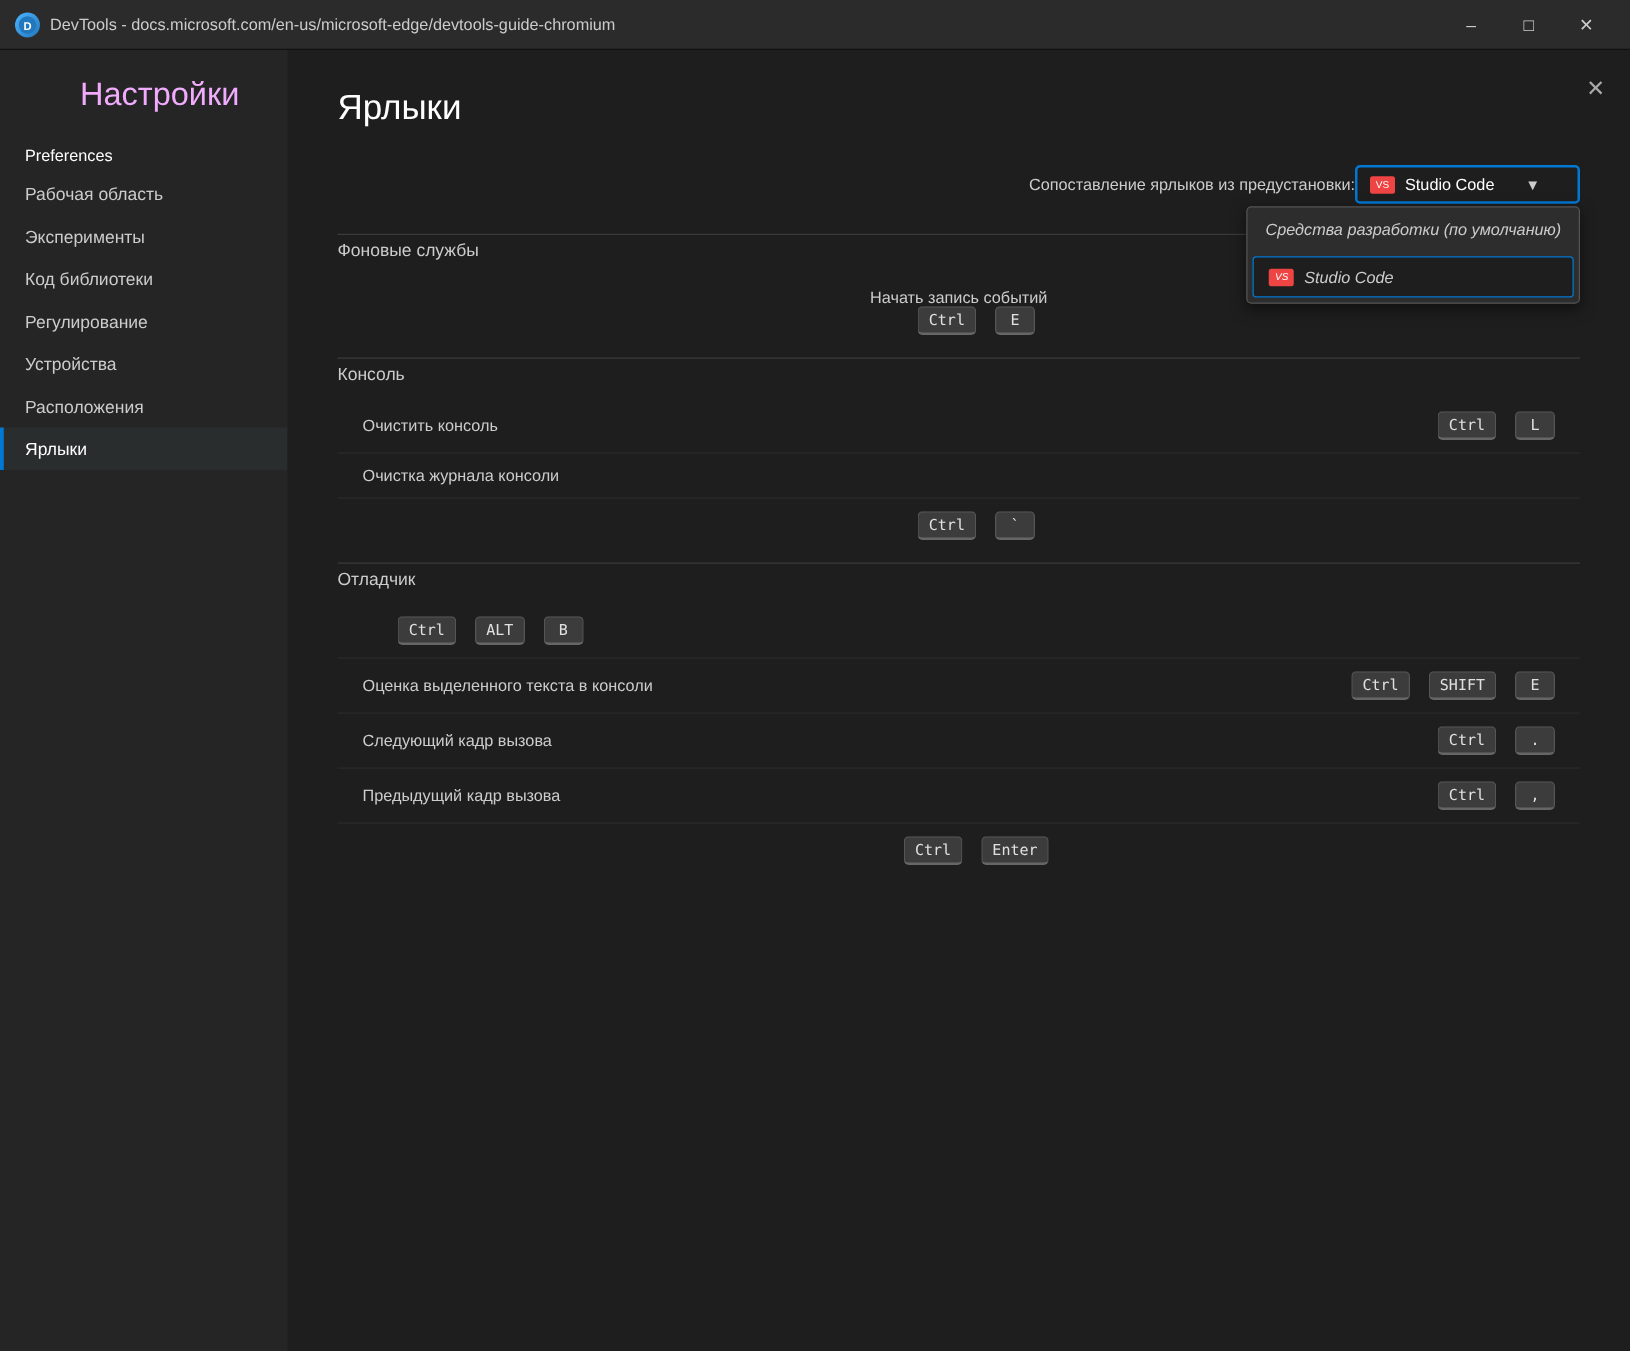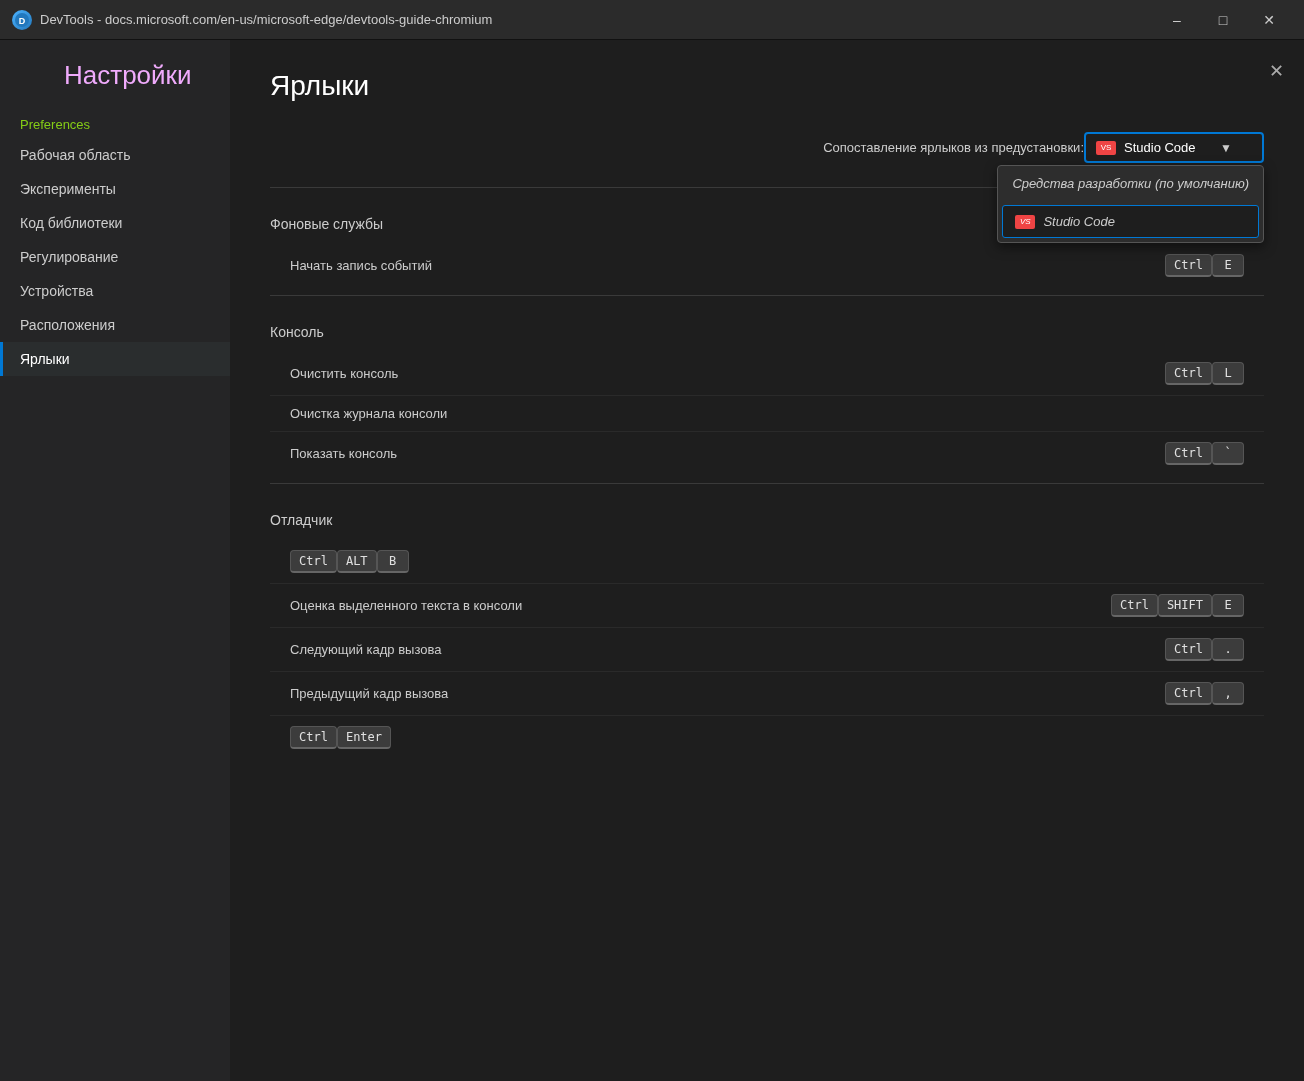--- a/index.html
+++ b/index.html
@@ -67,21 +67,21 @@
     }
     .sidebar-title {
       font-size: 26px;
       font-weight: 300;
       color: #f0abfc;
       padding: 0 20px 20px 20px;
       margin-left: 44px;
     }
     .sidebar-section-label {
       font-size: 13px;
-      color: #84cc16;
+      color: #ffffff;
       padding: 6px 20px;
       cursor: default;
     }
     .sidebar-item {
       font-size: 14px;
       color: #cccccc;
       padding: 9px 20px;
       cursor: pointer;
       position: relative;
     }
@@ -193,47 +193,48 @@
       margin: 4px;
       padding: 8px 12px;
       display: flex;
       align-items: center;
       gap: 8px;
     }
 
     
     .section {
       border-top: 1px solid #3a3a3a;
-      padding-top: 28px;
+      padding-top: 4px;
       margin-bottom: 8px;
     }
     .section-title {
       font-size: 14px;
       color: #cccccc;
       margin-bottom: 12px;
       font-weight: 400;
     }
 
     
     .shortcut-row {
       display: flex;
       align-items: center;
       padding: 10px 20px;
       border-bottom: 1px solid #2a2a2a;
     }
-    .shortcut-row:last-child { border-bottom: none; }
+    .shortcut-row:last-child { border-bottom: none; flex-direction: column; }
     .shortcut-name {
       flex: 1;
       font-size: 13px;
       color: #cccccc;
     }
     .shortcut-keys {
       display: flex;
       align-items: center;
-      gap: 0;
+      gap: 15px;
+      margin-left: 28px;
     }
     .key {
       background: #3c3c3c;
       border: 1px solid #555;
       border-bottom: 2px solid #666;
       border-radius: 4px;
       padding: 3px 8px;
       font-size: 12px;
       color: #e0e0e0;
       font-family: monospace;
@@ -333,21 +334,20 @@
         <div class="shortcut-keys">
           <span class="key">Ctrl</span>
           <span class="key">L</span>
         </div>
       </div>
       <div class="shortcut-row">
         <span class="shortcut-name">Очистка журнала консоли</span>
         <div class="shortcut-keys"></div>
       </div>
       <div class="shortcut-row">
-        <span class="shortcut-name">Показать консоль</span>
         <div class="shortcut-keys">
           <span class="key">Ctrl</span>
           <span class="key">`</span>
         </div>
       </div>
     </div>
 
     <div class="section">
       <div class="section-title">Отладчик</div>
       <div class="shortcut-row">

